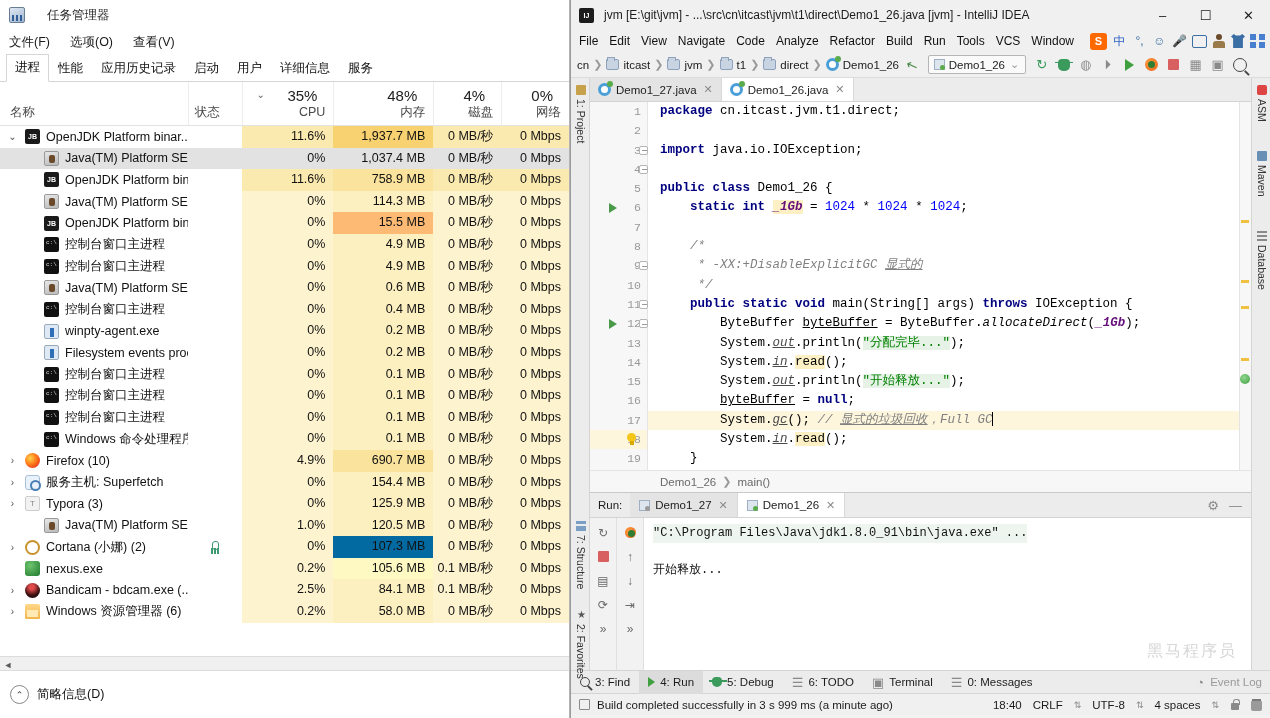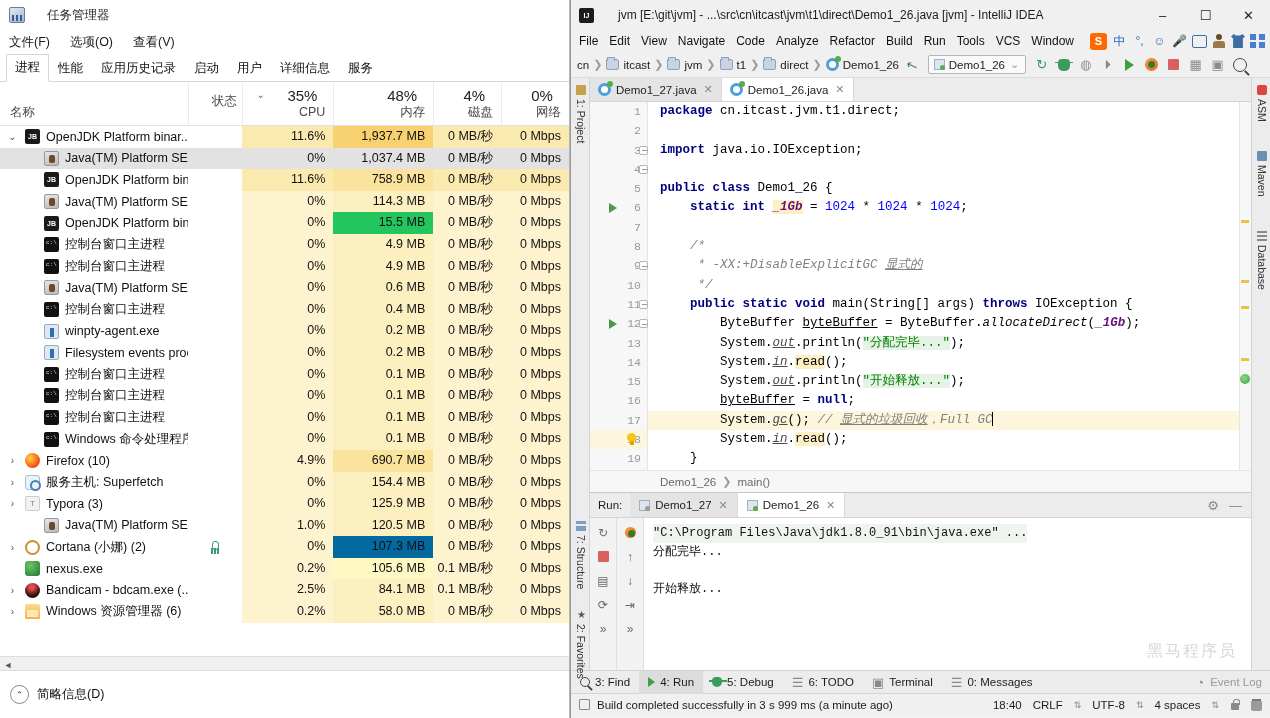--- a/index.html
+++ b/index.html
@@ -58,21 +58,21 @@
     padding-bottom: 5px; font-size: 12.5px; color: #4a4a4a;
     border-left: 1px solid #ececec; position: relative;
   }
   .tm-col:first-child { border-left: none; }
   .tm-col .pct {
     font-size: 15px; color: #222; text-align: right; padding-right: 8px;
     line-height: 18px;
   }
   .tm-col .lbl { line-height: 15px; }
   .c-name { width: 188px; padding-left: 10px; justify-content: flex-end; }
-  .c-status { width: 54px; padding-left: 23px; justify-content: center; }
+  .c-status { width: 54px; padding-left: 6px; }
   .c-cpu { width: 92px; align-items: flex-end; padding-right: 8px; }
   .c-mem { width: 100px; align-items: flex-end; padding-right: 8px; }
   .c-disk { width: 68px; align-items: flex-end; padding-right: 8px; }
   .c-net { width: 68px; align-items: flex-end; padding-right: 8px; }
   .sortchev {
     position: absolute; left: 14px; top: 8px; width: 9px; height: 9px;
     color: #666; font-size: 10px; line-height: 9px;
   }
 
   .tm-list { height: 530px; overflow: hidden; position: relative; }
@@ -145,21 +145,21 @@
   }
   .tm-foot-txt { font-size: 12.5px; color: #111; }
 
   
   #idea {
     position: absolute; left: 570px; top: 0; width: 700px; height: 718px;
     background: #f2f2f2; overflow: hidden; border-left: 1px solid #9b9b9b;
   }
   .ij-title {
     height: 30px; display: flex; align-items: center; background: #f0f0f0;
-    padding-left: 8px; gap: 24px;
+    padding-left: 8px; gap: 10px;
   }
   .ij-logo {
     width: 15px; height: 15px; background: #1c1c1c; border-radius: 2px;
     position: relative; flex: none;
   }
   .ij-logo:after{content:"IJ";position:absolute;inset:0;color:#fff;font-size:7px;
     display:flex;align-items:center;justify-content:center;font-weight:bold;}
   .ij-title-txt { font-size: 12px; color: #1c1c1c; white-space: nowrap; }
   .win-btns { margin-left: auto; display: flex; height: 30px; }
   .win-btn {
@@ -507,21 +507,21 @@
         </div>
         <div class="tm-row">
           <div class="r-name">
             <span class="expander"></span>
             <span style="width: 13px; flex: 0 0 auto;"></span>
             <span class="ico ico-jb"></span>
             <span>OpenJDK Platform bin...</span>
           </div>
           <div class="r-status"></div>
           <div class="r-cpu" style="background: rgb(253, 243, 207);">0%</div>
-          <div class="r-mem" style="background: #22c55e;">15.5 MB</div>
+          <div class="r-mem" style="background: #fdba74;">15.5 MB</div>
           <div class="r-disk" style="background: rgb(253, 243, 207);">0 MB/秒</div>
           <div class="r-net" style="background: rgb(253, 243, 207);">0 Mbps</div>
         </div>
         <div class="tm-row">
           <div class="r-name">
             <span class="expander"></span>
             <span style="width: 13px; flex: 0 0 auto;"></span>
             <span class="ico ico-cmd"></span>
             <span>控制台窗口主进程</span>
           </div>
@@ -988,21 +988,20 @@
               <span class="rg-ic">
                   <span class="circ-orange" style="width:11px;height:11px"></span>
                 </span>
               <span class="rg-ic">↑</span>
               <span class="rg-ic">↓</span>
               <span class="rg-ic">⇥</span>
               <span class="rg-ic">»</span>
             </div>
             <div class="console">
               <div class="ln"><span class="cmdline">"C:\Program Files\Java\jdk1.8.0_91\bin\java.exe" ...</span></div>
-              <div class="ln">分配完毕...</div>
               <div class="ln"></div>
               <div class="ln">开始释放...</div>
               <div class="watermark">黑马程序员</div>
             </div>
           </div>
         </div>
       </div>
 
       <div class="ij-right-strip">
         <div class="vtab right" style="top:4px">

